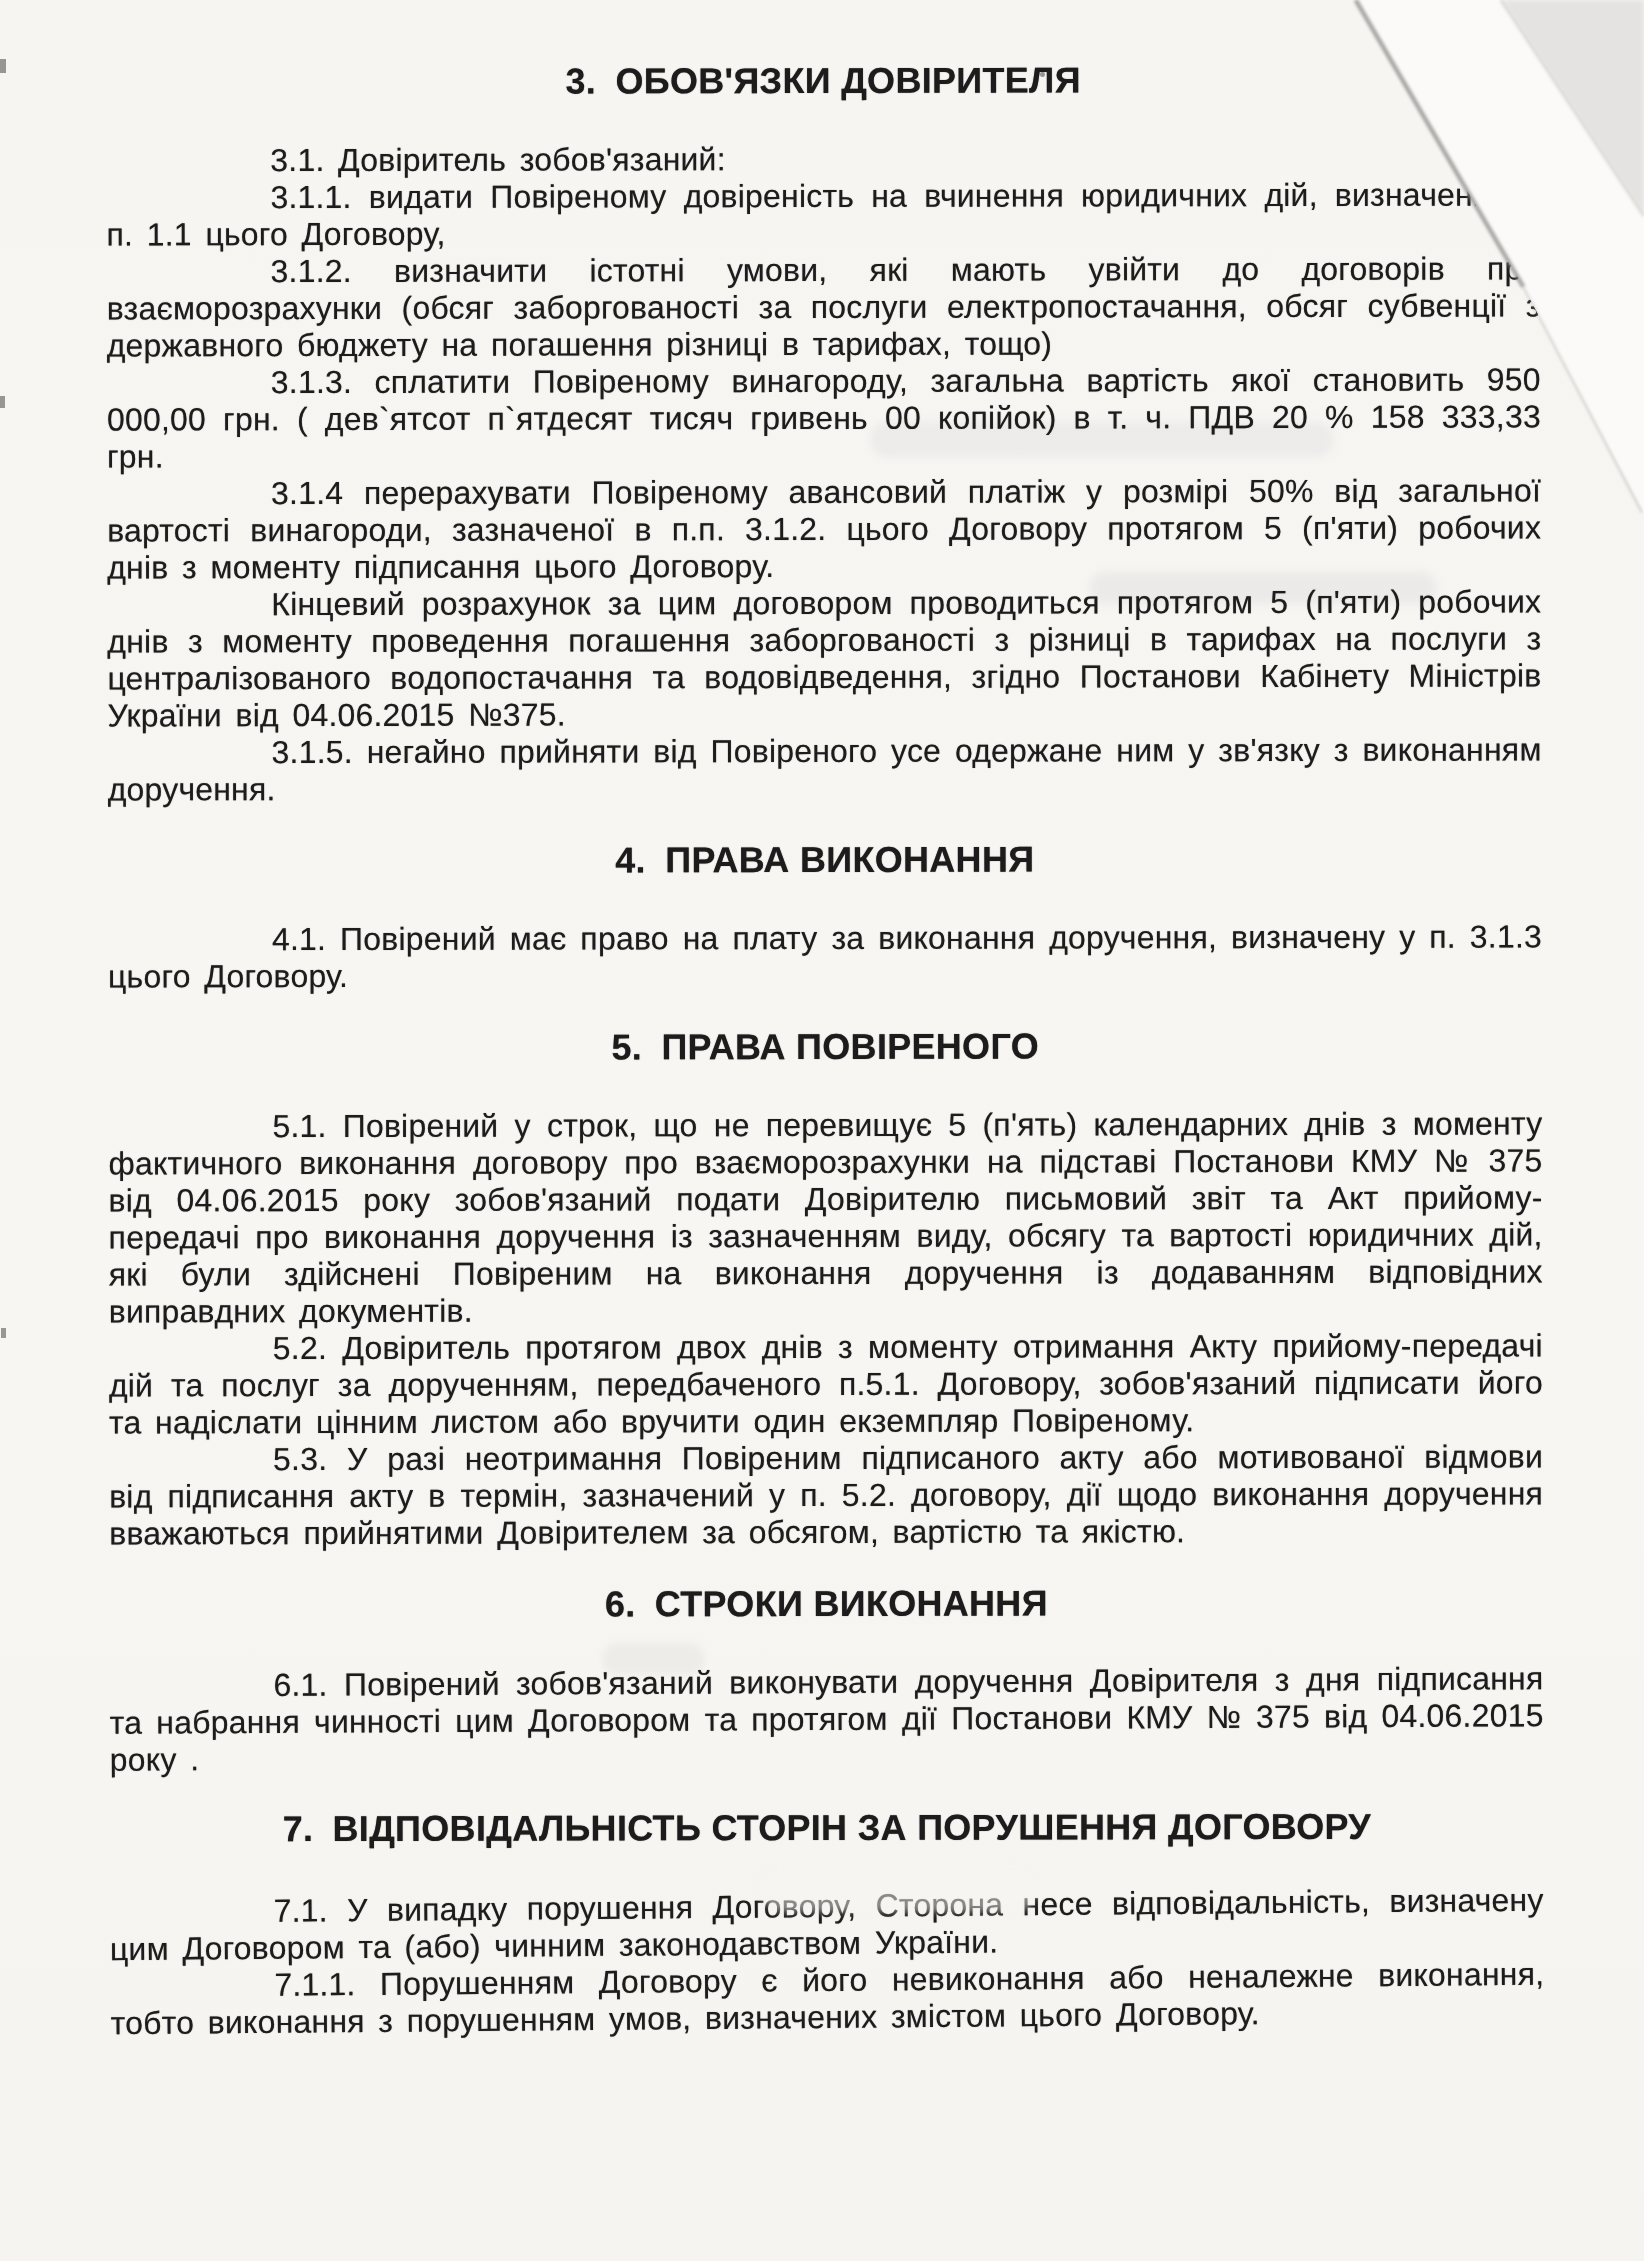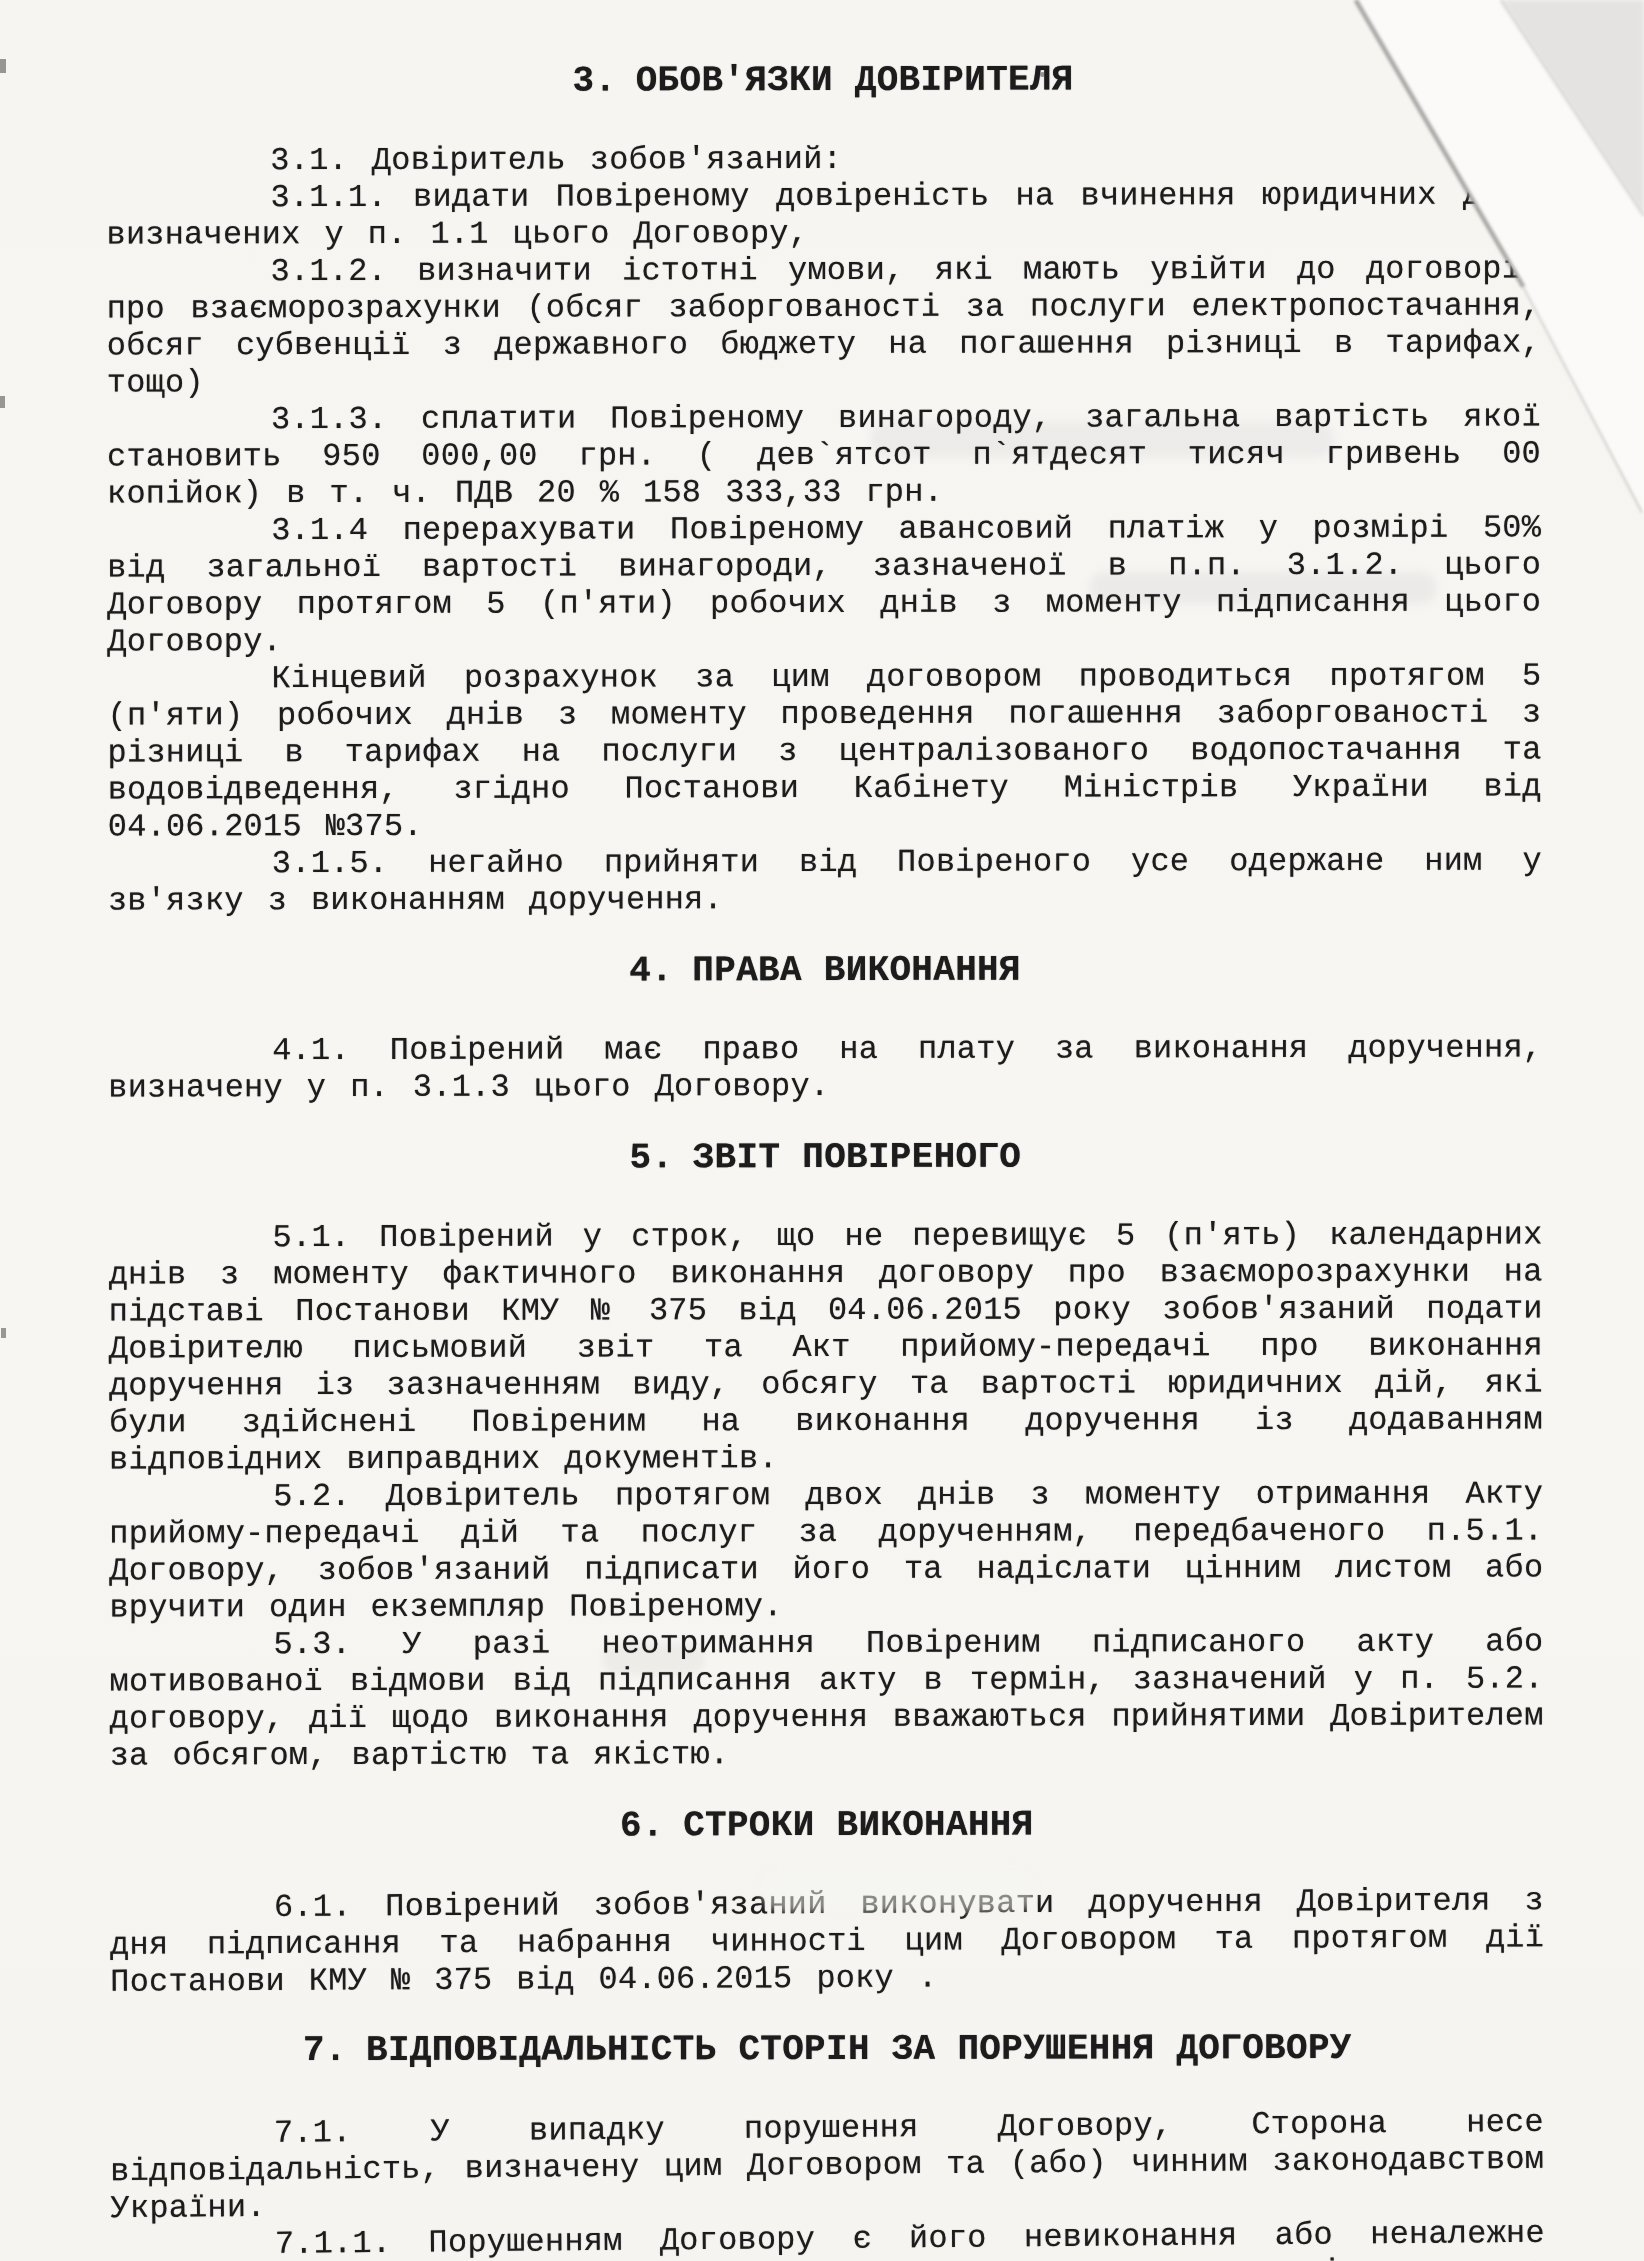--- a/index.html
+++ b/index.html
@@ -7,21 +7,21 @@
     padding: 0;
     background: #ffffff;
   }
   .page {
     position: relative;
     width: 1644px;
     height: 2261px;
     box-sizing: border-box;
     background: linear-gradient(180deg, #f6f5f2 0%, #f7f6f3 55%, #f5f4f1 100%);
     overflow: hidden;
-    font-family: Liberation Mono, monospace;
+    font-family: Liberation Sans, sans-serif;
     color: #1c1c1c;
   }
   .content {
     position: relative;
     z-index: 1;
     padding: 61px 104px 0 106px;
     transform: rotate(-0.12deg);
     transform-origin: 50% 0;
   }
   h2.heading {
@@ -132,21 +132,21 @@
     </section>
 
     <section>
       <h2 class="heading"><span class="h-num">4.</span><span>ПРАВА ВИКОНАННЯ</span></h2>
       <div class="paras">
           <p class="para">4.1. Повірений має право на плату за виконання доручення, визначену у п. 3.1.3 цього Договору.</p>
         </div>
     </section>
 
     <section>
-      <h2 class="heading"><span class="h-num">5.</span><span>ЗВІТ ПОВІРЕНОГО</span></h2>
+      <h2 class="heading"><span class="h-num">5.</span><span>ПРАВА ПОВІРЕНОГО</span></h2>
       <div class="paras">
           <p class="para">5.1. Повірений у строк, що не перевищує 5 (п'ять) календарних днів з моменту фактичного виконання договору про взаєморозрахунки на підставі Постанови КМУ № 375 від 04.06.2015 року зобов'язаний подати Довірителю письмовий звіт та Акт прийому-передачі про виконання доручення із зазначенням виду, обсягу та вартості юридичних дій, які були здійснені Повіреним на виконання доручення із додаванням відповідних виправдних документів.</p>
           <p class="para">5.2. Довіритель протягом двох днів з моменту отримання Акту прийому-передачі дій та послуг за дорученням, передбаченого п.5.1. Договору, зобов'язаний підписати його та надіслати цінним листом або вручити один екземпляр Повіреному.</p>
           <p class="para">5.3. У разі неотримання Повіреним підписаного акту або мотивованої відмови від підписання акту в термін, зазначений у п. 5.2. договору, дії щодо виконання доручення вважаються прийнятими Довірителем за обсягом, вартістю та якістю.</p>
         </div>
     </section>
 
     <section>
       <h2 class="heading"><span class="h-num">6.</span><span>СТРОКИ ВИКОНАННЯ</span></h2>
       <div class="paras tilt-light">

